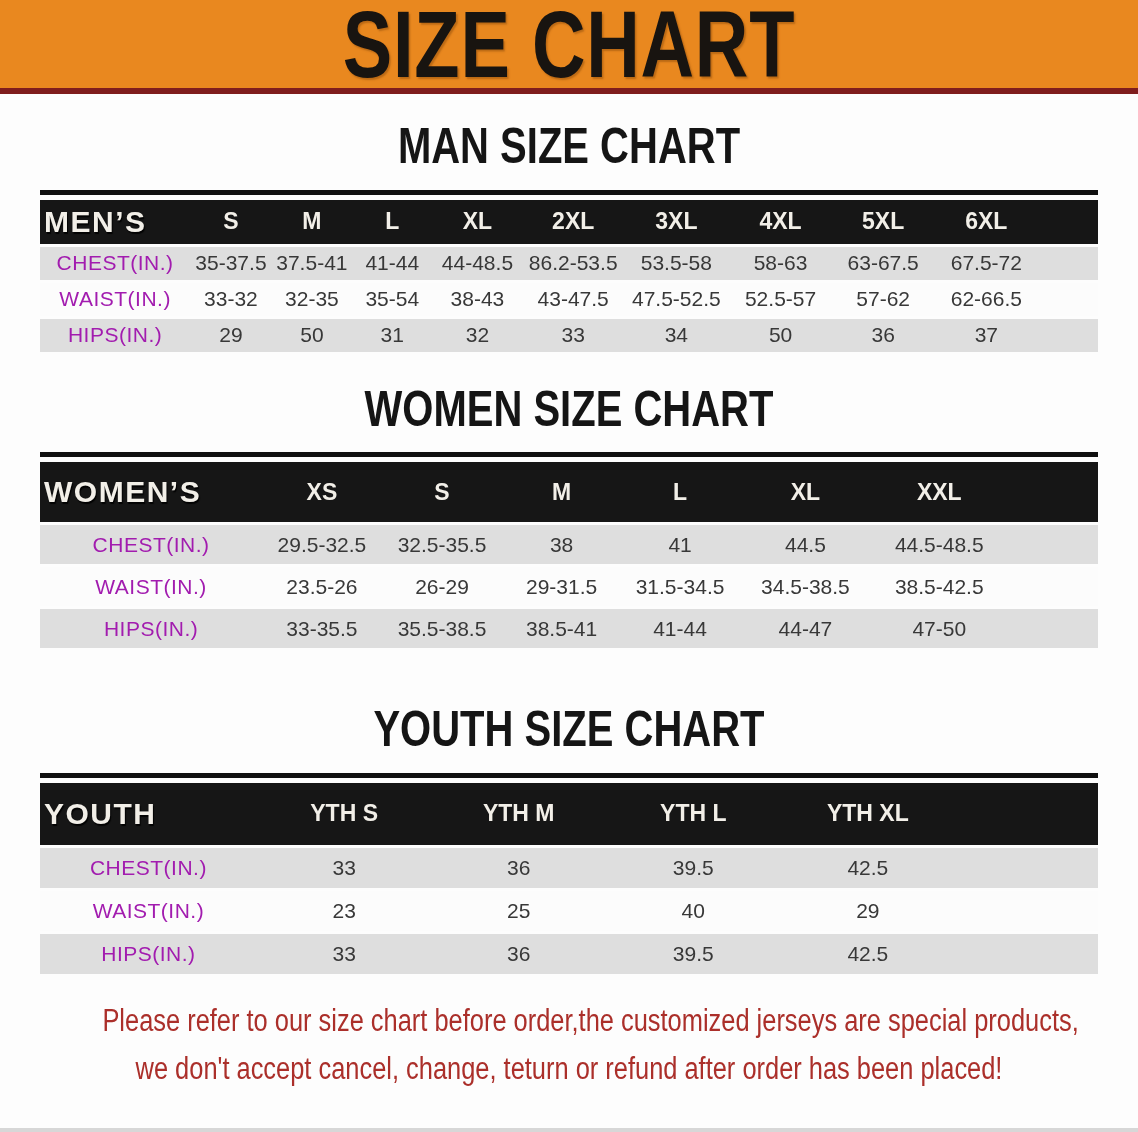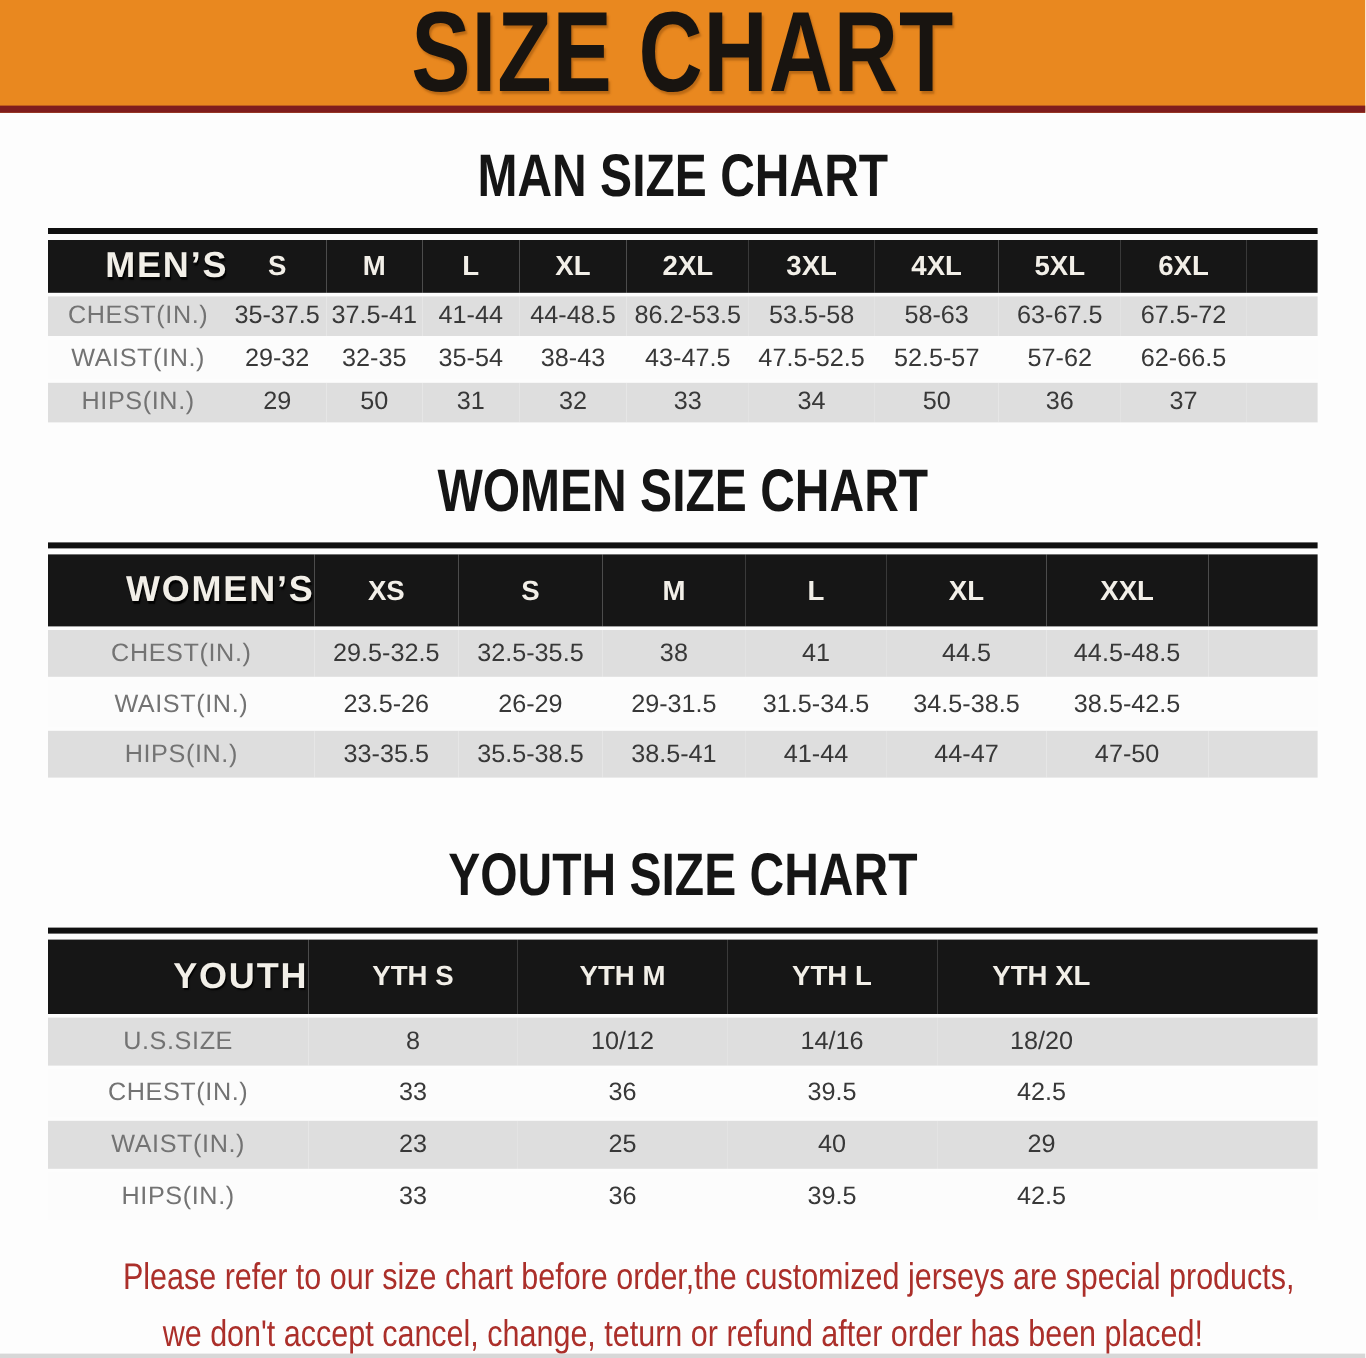--- a/index.html
+++ b/index.html
@@ -58,36 +58,36 @@
   thead th {
     background: #161616;
     color: #f2efe8;
     font-weight: bold;
     font-size: 23px;
     text-align: center;
     vertical-align: middle;
     overflow: hidden;
   }
   thead th.corner {
-    text-align: right;
-    padding-left: 18px;
+    text-align: left;
+    padding-left: 4px;
     font-size: 30px;
     letter-spacing: 1.5px;
     text-shadow: 1px 2px 1px rgba(0,0,0,0.9);
   }
   tbody th, tbody td {
     font-size: 21px;
     font-weight: normal;
     color: #383838;
     text-align: center;
     vertical-align: middle;
     background: #fcfcfc;
     overflow: hidden;
   }
-  tbody th.rowlabel { color: #737373; letter-spacing: 0.5px; }
+  tbody th.rowlabel { color: #a21caf; letter-spacing: 0.5px; }
   tbody tr:nth-child(odd) th, tbody tr:nth-child(odd) td { background: #dedede; }
   .tbl-men   thead th { height: 44px; }
   .tbl-men   tbody th, .tbl-men   tbody td { height: 33px; }
   .tbl-women thead th { height: 60px; }
   .tbl-women tbody th, .tbl-women tbody td { height: 39px; }
   .tbl-youth thead th { height: 62px; }
   .tbl-youth tbody th, .tbl-youth tbody td { height: 40px; }
   
   .disclaimer {
     margin-top: 20px;
@@ -157,21 +157,21 @@
             <td>44-48.5</td>
             <td>86.2-53.5</td>
             <td>53.5-58</td>
             <td>58-63</td>
             <td>63-67.5</td>
             <td>67.5-72</td>
             <td></td>
           </tr>
           <tr>
             <th class="rowlabel">WAIST(IN.)</th>
-            <td>29-32</td>
+            <td>33-32</td>
             <td>32-35</td>
             <td>35-54</td>
             <td>38-43</td>
             <td>43-47.5</td>
             <td>47.5-52.5</td>
             <td>52.5-57</td>
             <td>57-62</td>
             <td>62-66.5</td>
             <td></td>
           </tr>
@@ -272,28 +272,20 @@
             <th class="corner">YOUTH</th>
             <th>YTH S</th>
             <th>YTH M</th>
             <th>YTH L</th>
             <th>YTH XL</th>
             <th></th>
           </tr>
         </thead>
       <tbody>
           <tr>
-            <th class="rowlabel">U.S.SIZE</th>
-            <td>8</td>
-            <td>10/12</td>
-            <td>14/16</td>
-            <td>18/20</td>
-            <td></td>
-          </tr>
-          <tr>
             <th class="rowlabel">CHEST(IN.)</th>
             <td>33</td>
             <td>36</td>
             <td>39.5</td>
             <td>42.5</td>
             <td></td>
           </tr>
           <tr>
             <th class="rowlabel">WAIST(IN.)</th>
             <td>23</td>

